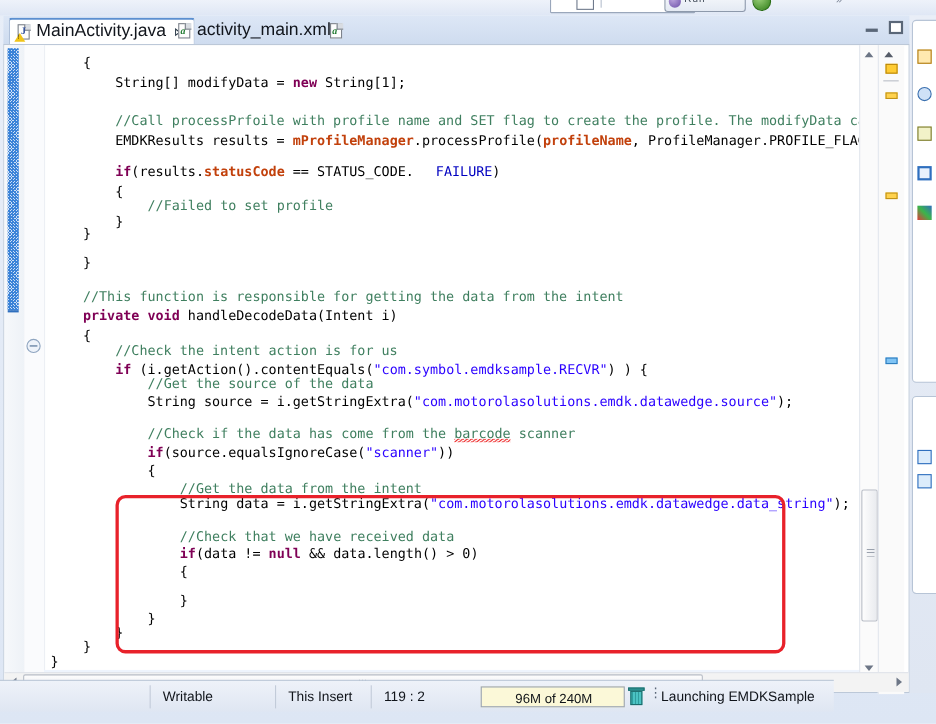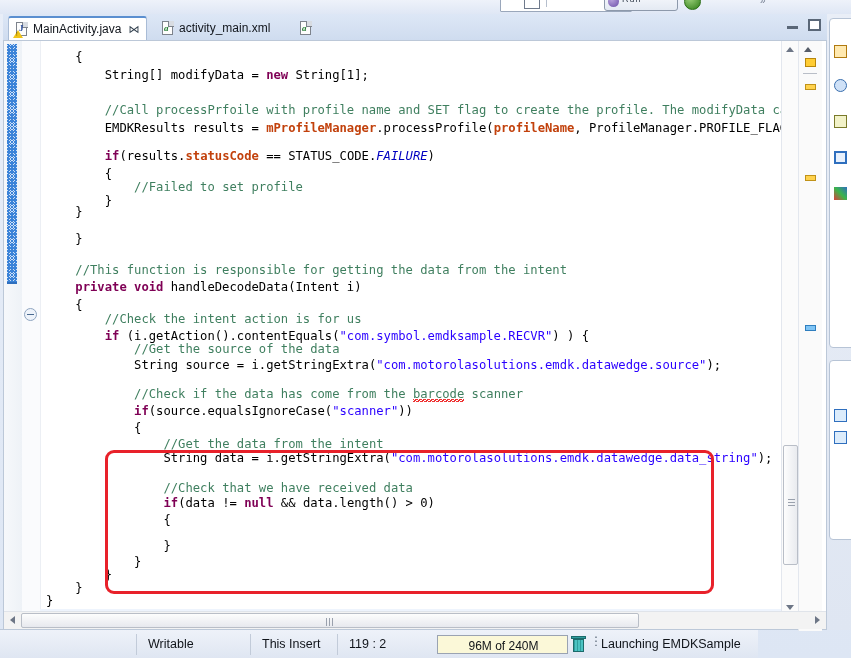--- a/index.html
+++ b/index.html
@@ -36,21 +36,21 @@
   .editor-frame{position:absolute;left:3px;top:14px;width:824px;height:616px;
     background:#f2f5fb;}
   .tabbar{position:absolute;left:0;top:0;width:824px;height:26px;
     background:linear-gradient(#dde7f6,#cfdcef);border-bottom:1px solid #a9bcd6;}
 
   .tab{position:absolute;top:2px;height:24px;box-sizing:border-box;
     display:flex;align-items:center;padding:0 7px 0 6px;white-space:nowrap;}
   .tab.active{background:#ffffff;border:1px solid #a9bcd6;border-bottom:none;
     border-top:2px solid #5b8fd0;border-radius:3px 3px 0 0;}
   .tab.inactive{background:transparent;}
-  .tab-title{font-size:12px;color:#11151c;margin-left:4px;}
+  .tab-title{font-size:16px;color:#11151c;margin-left:4px;}
   .tab-close{margin-left:7px;font-size:11px;color:#33414f;font-family:"DejaVu Sans",sans-serif;}
 
   
   .ficon{position:relative;width:14px;height:15px;flex:0 0 auto;}
   .ficon .page{position:absolute;left:1px;top:0;width:11px;height:14px;background:#fdfdfd;
     border:1px solid #7d838c;box-sizing:border-box;}
   .ficon .fold{position:absolute;right:1px;top:0;width:5px;height:5px;
     background:#d8dce2;border-left:1px solid #7d838c;border-bottom:1px solid #7d838c;}
   .ficon .jglyph{position:absolute;left:4px;top:2px;font-size:9px;line-height:9px;
     color:#2f4f9b;font-family:"Liberation Serif",serif;font-weight:bold;}
@@ -86,21 +86,21 @@
 
   
   .code{position:absolute;left:42px;top:0;width:752px;height:576px;overflow:hidden;
     font-family:"DejaVu Sans Mono","Liberation Mono",monospace;
     font-size:12.2px;line-height:17.6px;white-space:pre;color:#000;}
   .ln{position:absolute;left:0;white-space:pre;}
   .kw{color:#7f0055;font-weight:bold;}
   .cm{color:#3f7f5f;}
   .st{color:#2a00ff;}
   .fld{color:#c2410c;font-weight:bold;}
-  .sfld{color:#0000c0;font-style:italic;}
+  .sfld{color:#0000c0;margin-left:20px;}
   .sq{background-image:repeating-linear-gradient(135deg,#e33 0 1px,transparent 1px 2px);
     background-position:0 100%;background-size:4px 3px;background-repeat:repeat-x;padding-bottom:1px;}
 
   
   .redbox{position:absolute;left:101px;top:409px;width:609px;height:144px;
     border:3px solid #e8212a;border-radius:9px;box-sizing:border-box;pointer-events:none;}
 
   
   .caret{position:absolute;left:4px;top:570px;width:2px;height:16px;background:#000;}
   .lastline-hl{position:absolute;left:36px;top:568px;width:758px;height:19px;background:#eef4fd;}
@@ -144,21 +144,21 @@
     background:repeating-linear-gradient(90deg,#9aa1ad 0 1px,transparent 1px 3px);}
 
   
   .rightdock{position:absolute;right:0;top:14px;width:24px;height:616px;
     background:linear-gradient(#e9eef7,#dfe6f2);overflow:hidden;}
   .rd-panel{position:absolute;left:2px;width:24px;background:#fff;
     border:1px solid #b7c4d6;border-radius:4px 0 0 4px;box-sizing:border-box;}
   .rd-ic{position:absolute;left:4px;width:13px;height:13px;box-sizing:border-box;}
 
   
-  .statusbar{position:absolute;left:0;bottom:0;width:758px;height:28px;
+  .statusbar{position:absolute;left:0;bottom:11px;width:758px;height:28px;
     background:linear-gradient(#eef2f9,#dfe6f2);border-top:1px solid #bcc8d8;}
   .sb-sep{position:absolute;top:4px;width:1px;height:21px;background:#c2cbd9;}
   .sb-txt{position:absolute;top:7px;font-size:12.5px;color:#10141a;white-space:nowrap;}
   .heap{position:absolute;left:437px;top:5px;width:131px;height:19px;
     background:#fbf8d8;border:1px solid #9aa3b2;box-sizing:border-box;}
   .heap-txt{position:absolute;left:0;top:3px;width:131px;text-align:center;font-size:12px;color:#101418;}
   .gc{position:absolute;left:571px;top:6px;width:15px;height:16px;}
   .gc .lid{position:absolute;left:0;top:0;width:15px;height:3px;background:#2f9e9e;border:1px solid #1c6b6b;box-sizing:border-box;}
   .gc .can{position:absolute;left:2px;top:3px;width:11px;height:13px;background:#4bc3c3;
     border:1px solid #1c6b6b;box-sizing:border-box;

